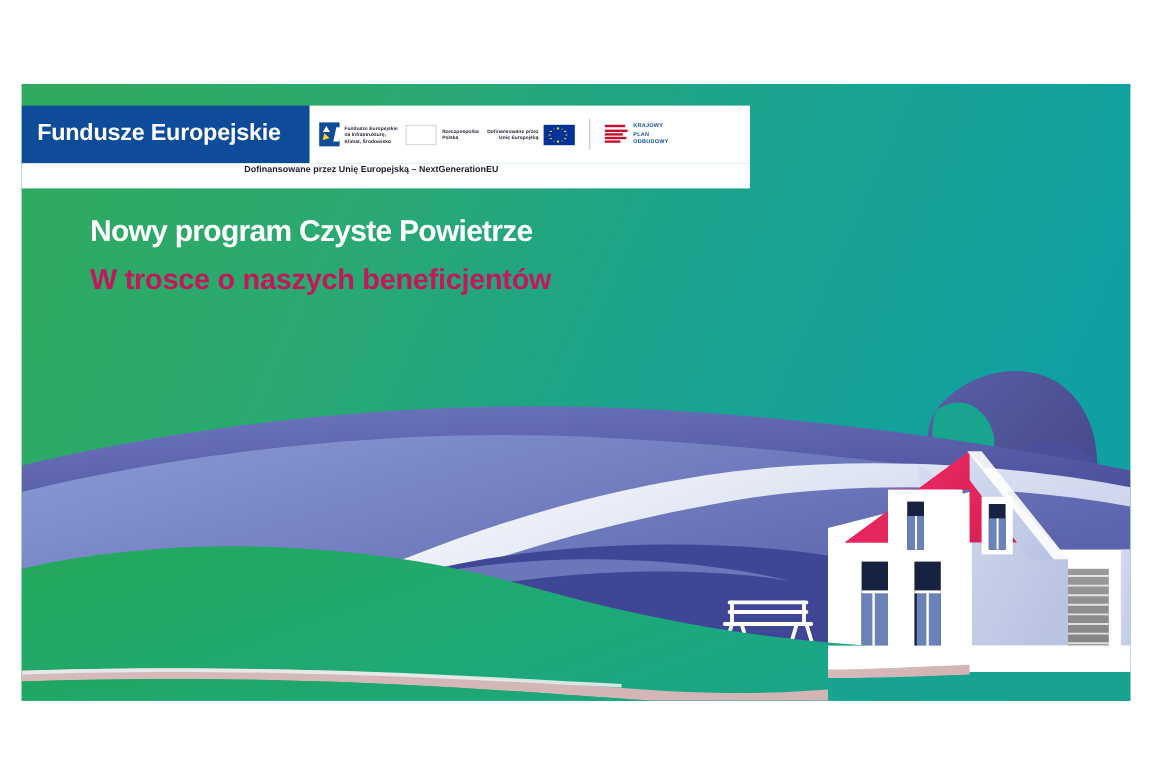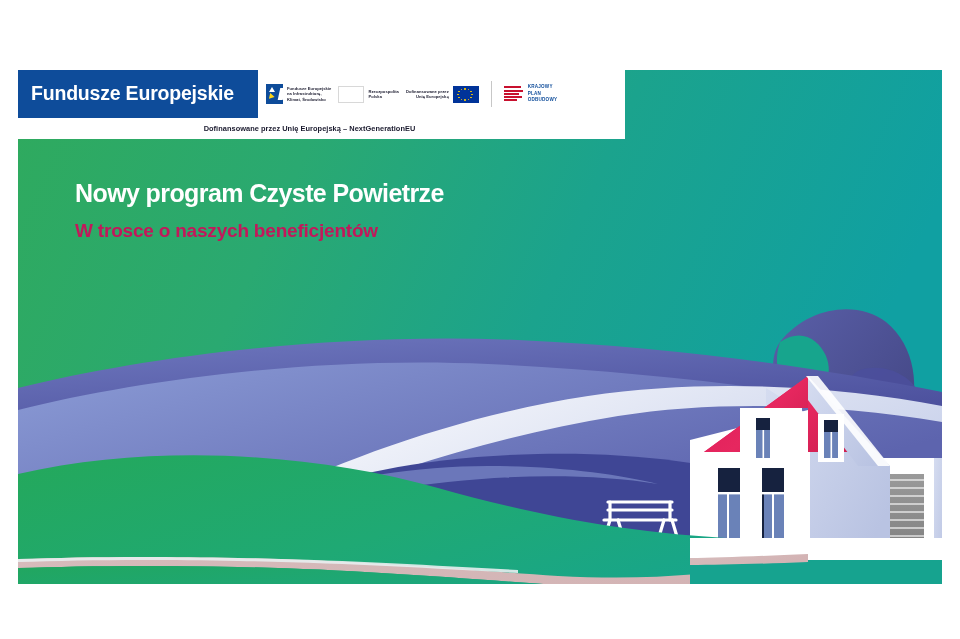--- a/index.html
+++ b/index.html
@@ -39,21 +39,21 @@
     inset: 0;
     width: 100%;
     height: 100%;
     display: block;
   }
 
   
   #logo-strip {
     position: absolute;
     left: 0px;
-    top: 0px;
+    top: 18px;
     width: 607px;
     height: 69px;
     display: flex;
     flex-direction: column;
     z-index: 20;
   }
   #strip-row {
     display: flex;
     align-items: stretch;
     height: 48px;
@@ -190,21 +190,21 @@
     color: #0e4c9a;
     font-weight: bold;
     white-space: pre-line;
     letter-spacing: 0.2px;
   }
 
   #strip-caption {
     background: #ffffff;
     height: 21px;
     display: flex;
-    align-items: center;
+    align-items: flex-start;
     justify-content: center;
     padding-right: 24px;
     box-sizing: border-box;
   }
   #strip-caption .cap {
     font-size: 7.4px;
     font-weight: bold;
     color: #1a1a2e;
     letter-spacing: 0.05px;
     white-space: nowrap;
@@ -221,21 +221,21 @@
     color: #ffffff;
     font-size: 25px;
     font-weight: bold;
     line-height: 1.08;
     letter-spacing: -0.6px;
     white-space: nowrap;
     margin: 0;
   }
   #subtitle {
     color: #c2185b;
-    font-size: 19px;
+    font-size: 24px;
     font-weight: bold;
     line-height: 1.1;
     letter-spacing: -0.2px;
     white-space: nowrap;
     margin: 14px 0 0 0;
   }
 </style>
 </head>
 <body>
 

